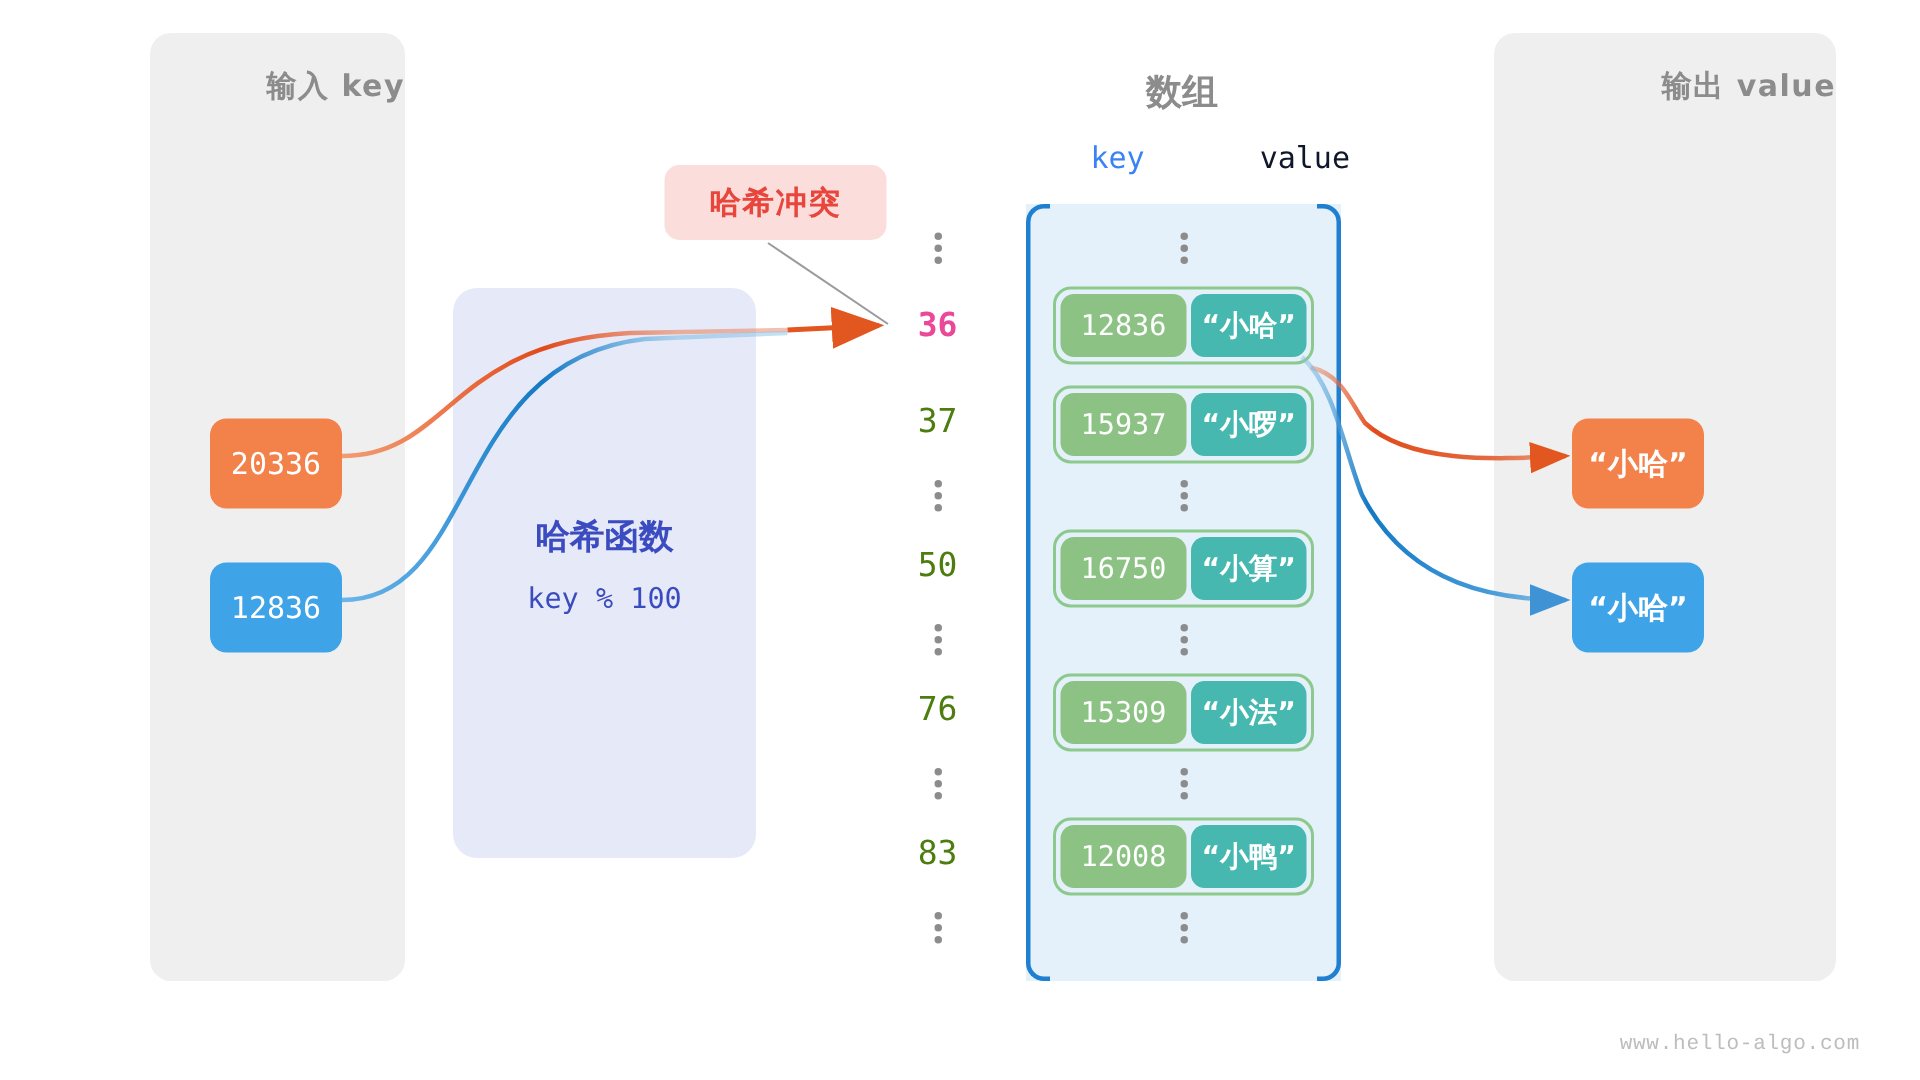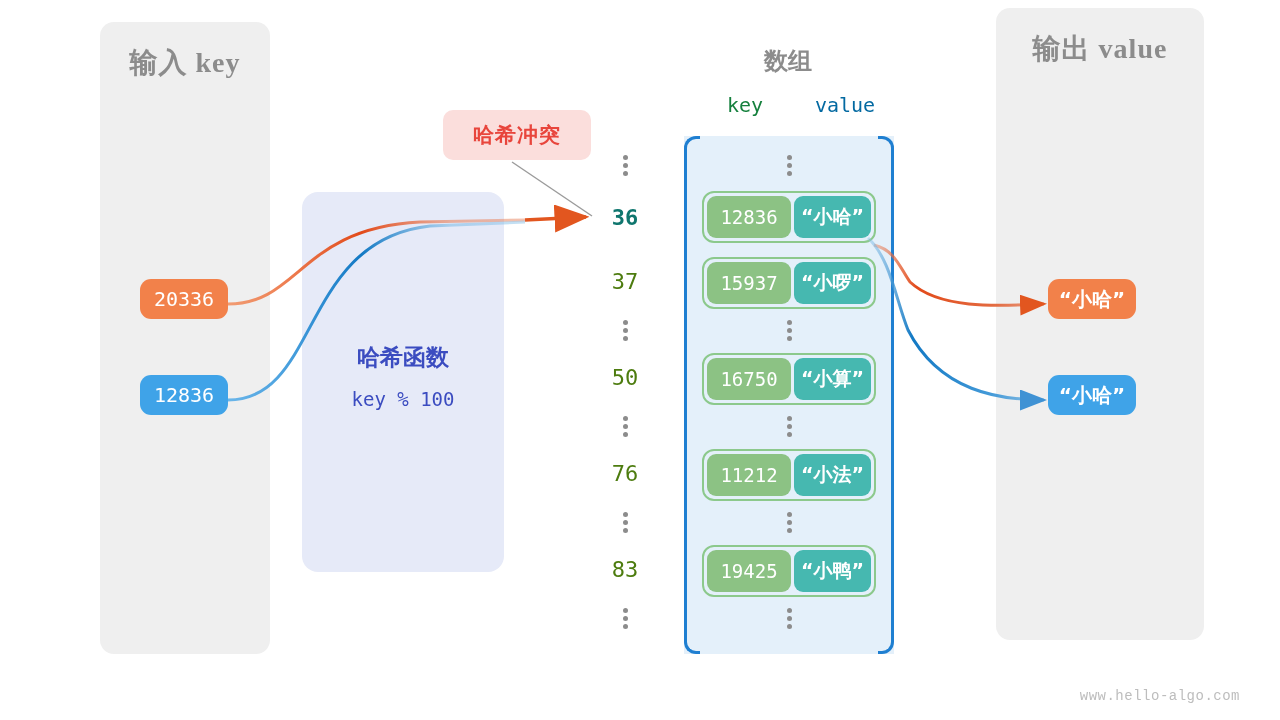--- a/index.html
+++ b/index.html
@@ -16,55 +16,54 @@
     overflow: hidden;
   }
 
   
   .panel {
     position: absolute;
     background: #efefef;
     border-radius: 14px;
   }
   #panel-input  { left: 100px; top: 22px; width: 170px; height: 632px; }
-  #panel-output { left: 996px; top: 8px; width: 208px; height: 632px; }
+  #panel-output { left: 996px; top: 22px; width: 228px; height: 632px; }
 
   .panel-title {
     position: absolute;
     top: 22px;
     left: 0;
     width: 100%;
-    text-align: center;
-    font-size: 28px;
+    text-align: right;
+    font-size: 20px;
     font-weight: bold;
     color: #8c8c8c;
     letter-spacing: 1px;
-    font-family: Liberation Serif, serif;
   }
 
   
   .col-head {
     position: absolute;
     font-size: 24px;
     font-weight: bold;
     color: #8c8c8c;
     text-align: center;
   }
   #head-index { left: 565px; top: 45px; width: 120px; }
   #head-array { left: 728px; top: 45px; width: 120px; }
 
   .kv-head {
     position: absolute;
     top: 93px;
     font-family: "DejaVu Sans Mono", "Liberation Mono", monospace;
     font-size: 20px;
     text-align: center;
   }
-  #head-key   { left: 700px; width: 90px; color: #15803d; }
-  #head-value { left: 790px; width: 110px; color: #0369a1; }
+  #head-key   { left: 700px; width: 90px; color: #3b82f6; }
+  #head-value { left: 790px; width: 110px; color: #0f172a; text-align: right; }
 
   
   #hash-box {
     position: absolute;
     left: 302px;
     top: 192px;
     width: 202px;
     height: 380px;
     background: #e6eaf8;
     border-radius: 16px;
@@ -132,21 +131,21 @@
   .index-label {
     position: absolute;
     left: 580px;
     width: 90px;
     text-align: center;
     font-family: "DejaVu Sans Mono", "Liberation Mono", monospace;
     font-size: 22px;
     color: #4d7c0f;
   }
   .index-label.active {
-    color: #0f766e;
+    color: #ec4899;
     font-weight: bold;
   }
   .ellipsis-idx {
     position: absolute;
     left: 580px;
     width: 90px;
     text-align: center;
   }
 
   
@@ -207,21 +206,21 @@
     font-weight: bold;
     display: flex;
     align-items: center;
     justify-content: center;
   }
 
   
   .pill {
     position: absolute;
     width: 88px;
-    height: 40px;
+    height: 60px;
     border-radius: 11px;
     color: #ffffff;
     display: flex;
     align-items: center;
     justify-content: center;
     font-size: 20px;
   }
   .pill.mono {
     font-family: "DejaVu Sans Mono", "Liberation Mono", monospace;
   }
@@ -317,25 +316,25 @@
   </div>
   <div class="cell" style="top:257px">
     <div class="key">15937</div>
     <div class="val">“小啰”</div>
   </div>
   <div class="cell" style="top:353px">
     <div class="key">16750</div>
     <div class="val">“小算”</div>
   </div>
   <div class="cell" style="top:449px">
-    <div class="key">11212</div>
+    <div class="key">15309</div>
     <div class="val">“小法”</div>
   </div>
   <div class="cell" style="top:545px">
-    <div class="key">19425</div>
+    <div class="key">12008</div>
     <div class="val">“小鸭”</div>
   </div>
 
   <div class="pill mono orange" id="in-key-1">20336</div>
   <div class="pill mono blue" id="in-key-2">12836</div>
 
   <div class="pill cjk orange" id="out-val-1">“小哈”</div>
   <div class="pill cjk blue" id="out-val-2">“小哈”</div>
 
   <svg id="edges" viewBox="0 0 1280 720" xmlns="http://www.w3.org/2000/svg">

